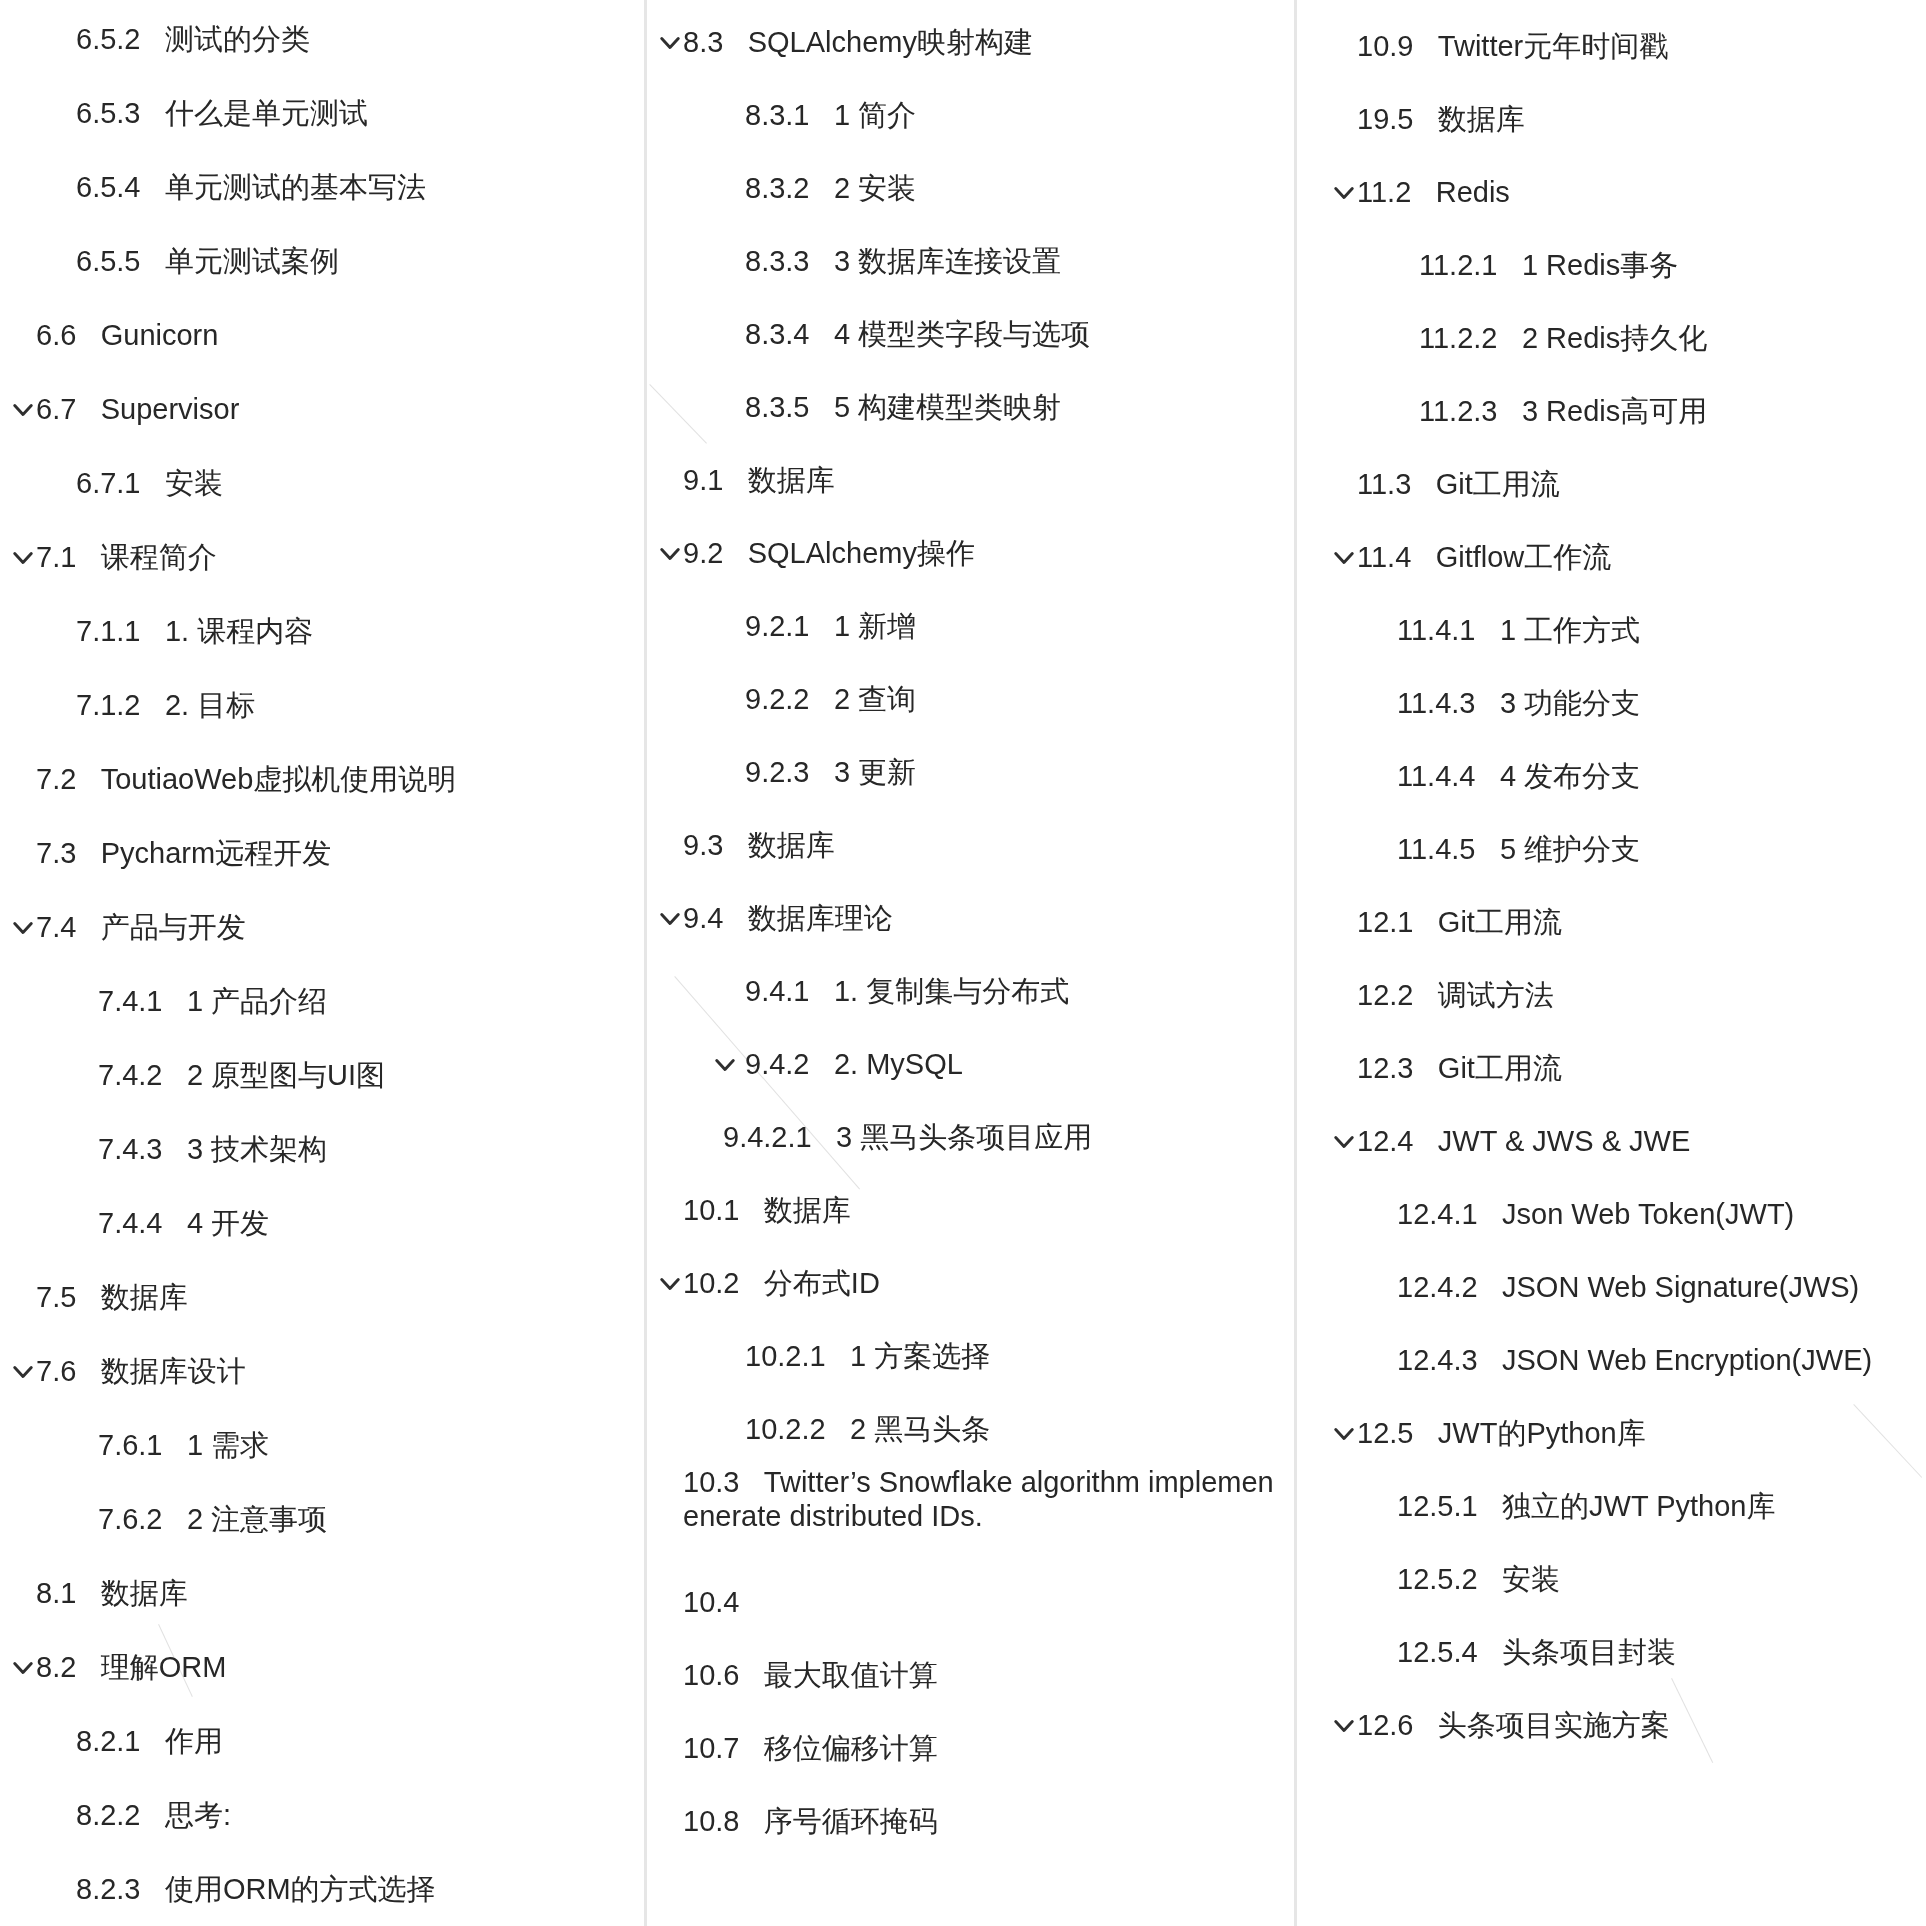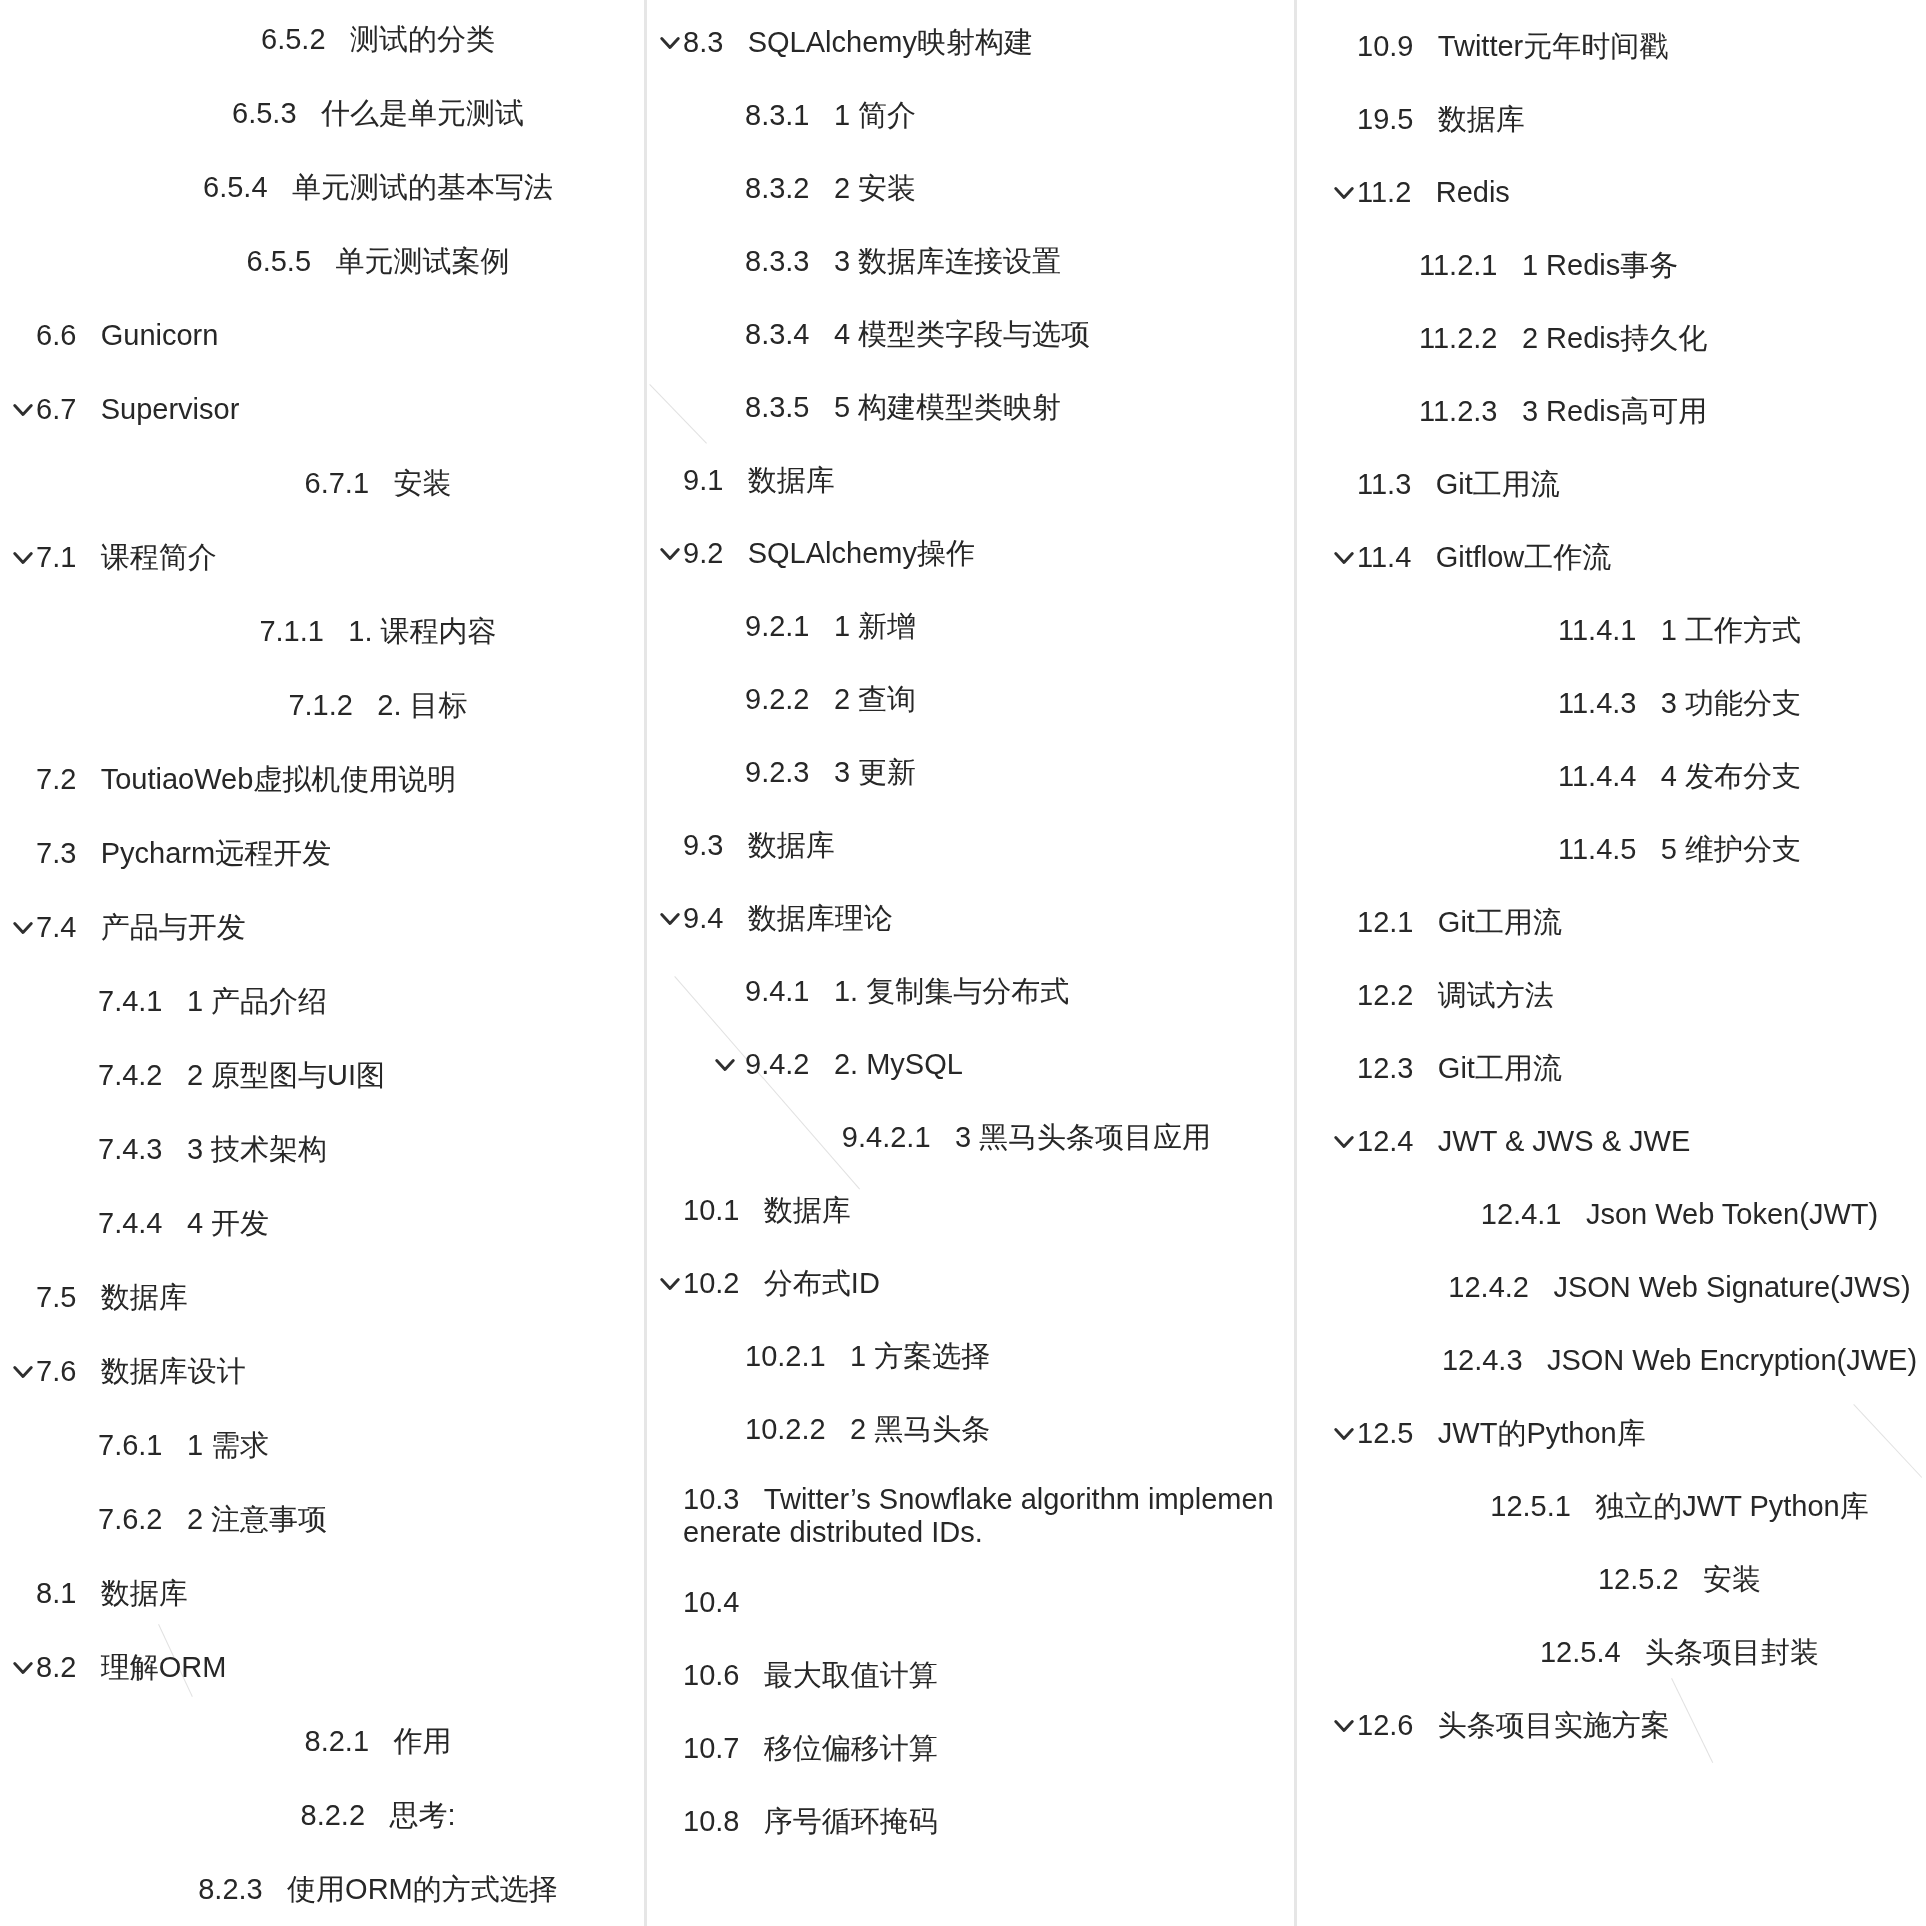--- a/index.html
+++ b/index.html
@@ -12,24 +12,24 @@
   #col1{left:0;width:644px;padding-top:2.6px;}
   #col2{left:647px;width:647px;padding-top:6.4px;}
   #col3{left:1297px;width:629px;padding-top:10.3px;}
   .row{
     position:relative;display:flex;align-items:center;overflow:hidden;
     font-size:29px;line-height:1.15;white-space:nowrap;
   }
   #col1 .row{height:74px;}
   #col2 .row{height:73px;}
   #col3 .row{height:73px;margin-left:24px;}
-  #col2 .row.two{height:100px;flex-direction:column;align-items:flex-start;justify-content:center;}
+  #col2 .row.two{height:100px;flex-direction:column;align-items:flex-start;justify-content:flex-start;}
   .lvl0{padding-left:36px;}
   .lvl1{padding-left:98px;}
-  .lvl2{padding-left:112px;justify-content:center;}
+  .lvl2{padding-left:76px;}
   .num{margin-right:24.4px;}
   .title{}
   .line{display:flex;white-space:nowrap;}
   .chev{
     position:absolute;left:9px;top:50%;transform:translateY(-50%);
     width:28px;height:28px;display:flex;align-items:center;justify-content:center;cursor:pointer;
   }
   .artifact{
     position:absolute;height:1.3px;background:#dcdcdc;opacity:.85;
     transform-origin:0 0;z-index:0;

